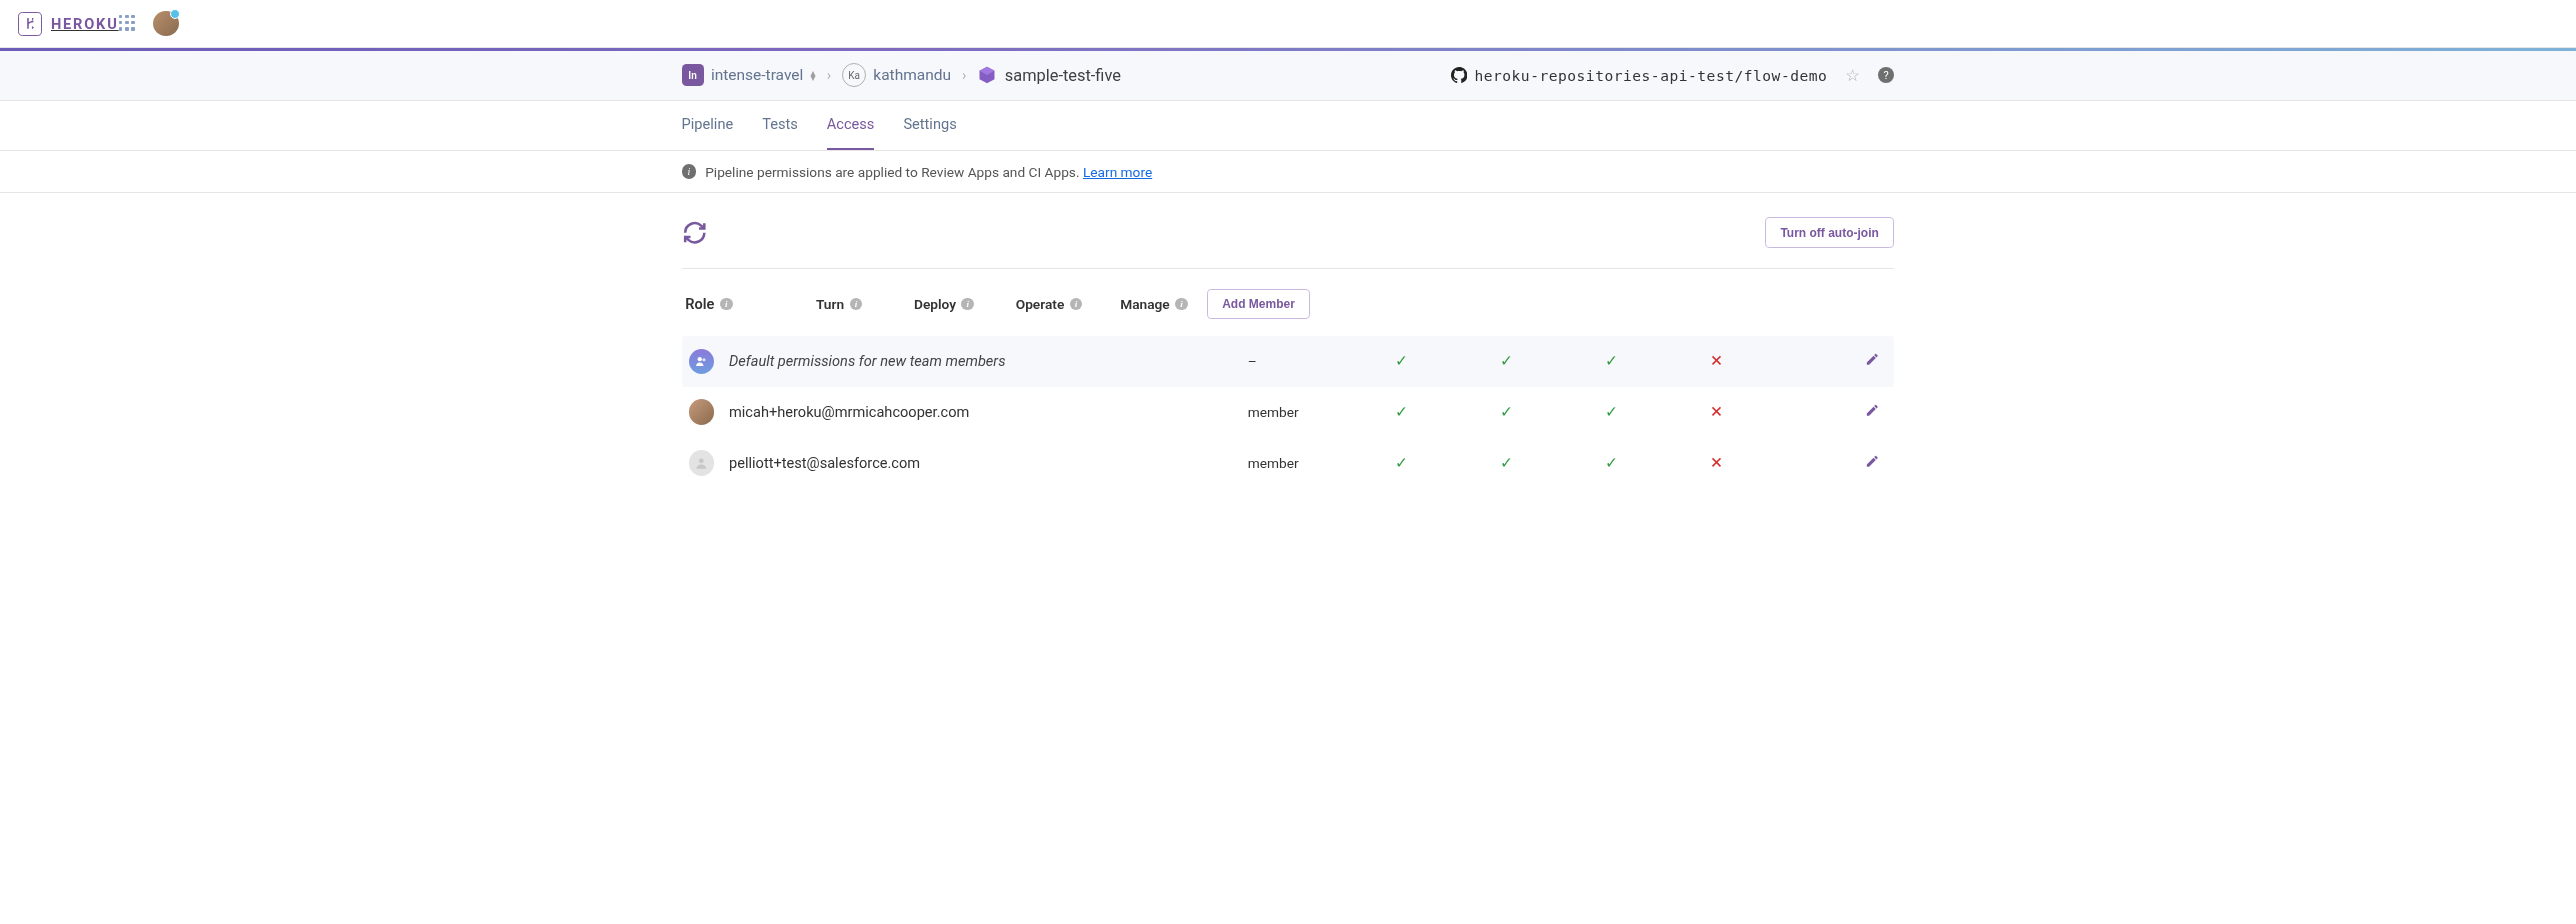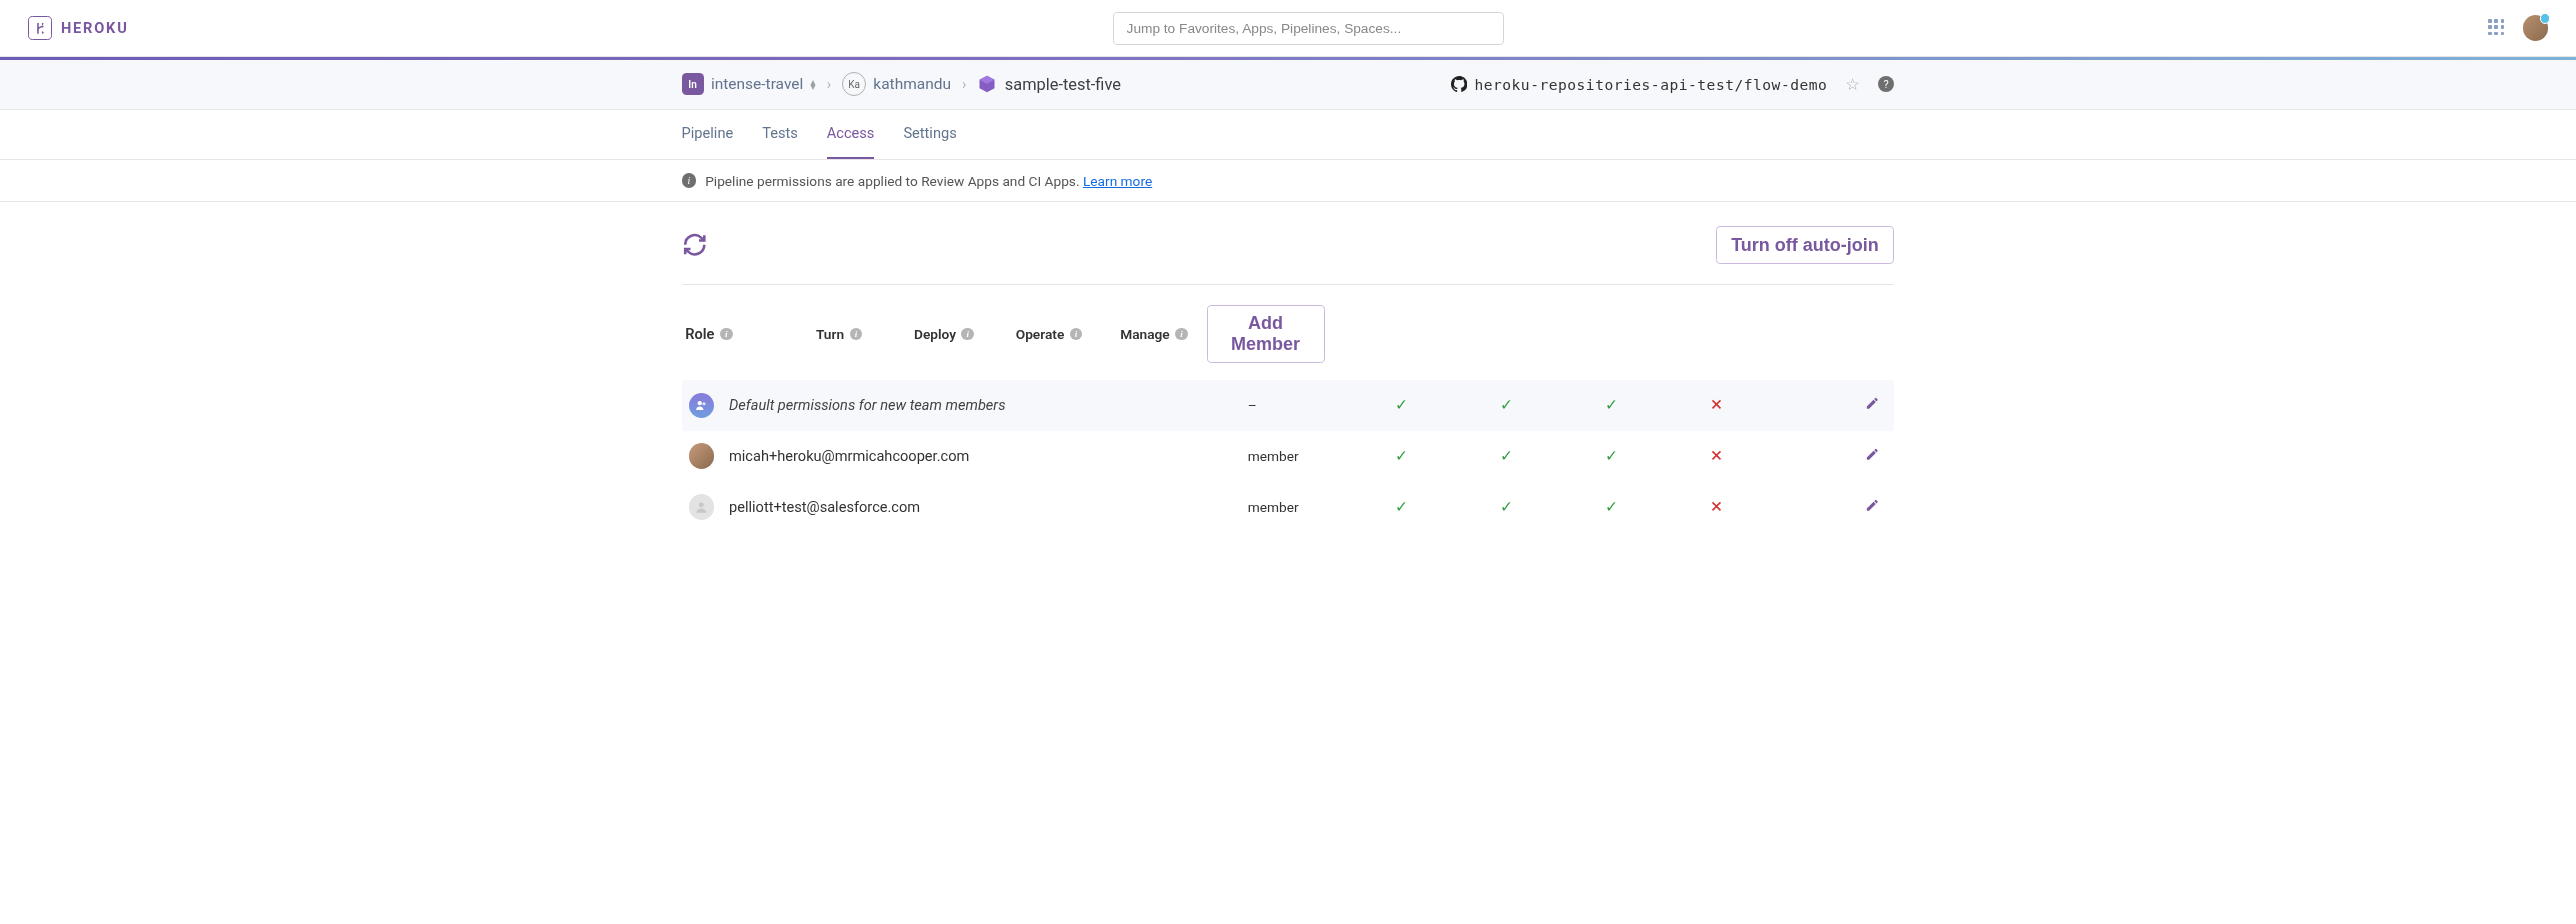--- a/index.html
+++ b/index.html
@@ -1,17 +1,17 @@
 <!DOCTYPE html>
 <html style="font-size:14.6px"><head>
 <meta charset="utf-8">
 <style>
   * { box-sizing: border-box; margin: 0; padding: 0; }
   body { font-family: -apple-system, BlinkMacSystemFont, "Segoe UI", Roboto, Helvetica, Arial, sans-serif; color: #333; background: #fff; }
-  .topbar { display: flex; align-items: center; height: 57px; padding: 0 28px; border-bottom: 0.9px solid #e6e6e6; }
+  .topbar { display: flex; align-items: center; height: 48px; padding: 0 18px; border-bottom: 0.9px solid #e6e6e6; text-decoration: underline; }
   .logo { display: flex; align-items: center; gap: 9px; color: #79589F; font-weight: 700; letter-spacing: 1.8px; }
   .logo-box { width: 24px; height: 24px; border: 1.8px solid #79589F; border-radius: 4.6px; display:flex; align-items:center; justify-content:center; }
   .logo-box svg { width:12.7px; height:12.7px; }
   .search-wrap { flex: 1; display: flex; justify-content: center; }
   .search { width: 391px; height: 33px; border: 0.9px solid #d5d5d5; border-radius: 4.6px; padding: 0 12.7px; font-size: 13.7px; color: #333; }
   .search::placeholder { color: #888; }
   .top-right { display: flex; align-items: center; gap: 16.4px; }
   .apps-grid { width:18px; height:18px; display:grid; grid-template-columns:repeat(3,3.6px); grid-template-rows:repeat(3,3.6px); gap:2.7px; }
   .apps-grid span { background:#8a9fc4; width:3.6px; height:3.6px; border-radius:0.9px; }
   .avatar-top { width: 25.5px; height: 25.5px; border-radius: 50%; background: linear-gradient(135deg,#b8906d,#8a6a4f); position:relative; }
@@ -39,21 +39,21 @@
   .info-strip { border-bottom:0.9px solid #e6e6e6; }
   .info-inner { max-width:1220px; margin:0 auto; display:flex; align-items:center; gap:9px; padding:12.7px 3.6px; color:#555; font-size:13.7px;}
   .info-i { width:14.6px; height:14.6px; border-radius:50%; background:#6f6f6f; color:#fff; font-size:10px; display:flex;align-items:center;justify-content:center; font-style:italic; font-family:serif;}
   .link { color:#136be2; text-decoration:underline; }
   .content { max-width:1220px; margin:0 auto; padding:0 3.6px; }
   .autojoin { display:flex; align-items:center; padding:24px 0 20px; border-bottom:0.9px solid #e6e6e6; gap:14.6px;}
   .sync-icon { color:#79589F; }
   .aj-text .t1 { font-weight:600; color:#333; font-size:14.6px; }
   .aj-text .t2 { color:#555; font-size:13.7px; margin-top:1.8px;}
   .aj-text .t2 em { font-style:italic; }
-  .btn-outline { border:0.9px solid #c9b8df; color:#79589F; background:#fff; border-radius:4.6px; padding:7.3px 14.6px; font-size:18px; font-weight:600; cursor:pointer; }
+  .btn-outline { border:0.9px solid #c9b8df; color:#79589F; background:#fff; border-radius:4.6px; padding:7.3px 14.6px; font-size:12px; font-weight:600; cursor:pointer; }
   .spacer { flex:1; }
   .table-head { display:flex; align-items:center; padding:20px 0 16.4px; }
   .col-name { flex:1; font-weight:600; color:#333; font-size:14.6px;}
   .col { width:105px; text-align:center; font-weight:600; color:#333; font-size:13.7px; display:flex; align-items:center; justify-content:center; gap:5.5px;}
   .col .ii { width:12.7px; height:12.7px; border-radius:50%; background:#b5b5b5; color:#fff; font-size:9px; font-style:italic; font-family:serif; display:flex;align-items:center;justify-content:center;}
   .col-action { width:118px; display:flex; justify-content:flex-start; }
   .row { display:flex; align-items:center; padding:12.7px 7.3px; border-radius:3.6px; }
   .row.default { background:#f7f8fb; }
   .avatar { width:25.5px; height:25.5px; border-radius:50%; margin-right:14.6px; flex-shrink:0;}
   .avatar.default-a { background: linear-gradient(180deg,#8a7adb,#6f9de0); display:flex;align-items:center;justify-content:center;color:#fff;}
@@ -75,23 +75,20 @@
 
 <div class="topbar">
   <div class="logo">
     <div class="logo-box">
       <svg viewBox="0 0 24 24" fill="#79589F">
           <path d="M6 2h3v8c2-2 5-3 9-3v3c-5 0-9 2-9 5v7H6V2zm9 15l4 3-4 3v-6zM15 2h3c0 2-1 4-3 5V2z"></path>
         </svg>
     </div>
     <span>HEROKU</span>
   </div>
-  <div class="search-wrap">
-    <input class="search" placeholder="Jump to Favorites, Apps, Pipelines, Spaces..." style="">
-  </div>
   <div class="top-right">
     <div class="apps-grid">
       <span></span>
         <span></span>
         <span></span>
         <span></span>
         <span></span>
         <span></span>
         <span></span>
         <span></span>

